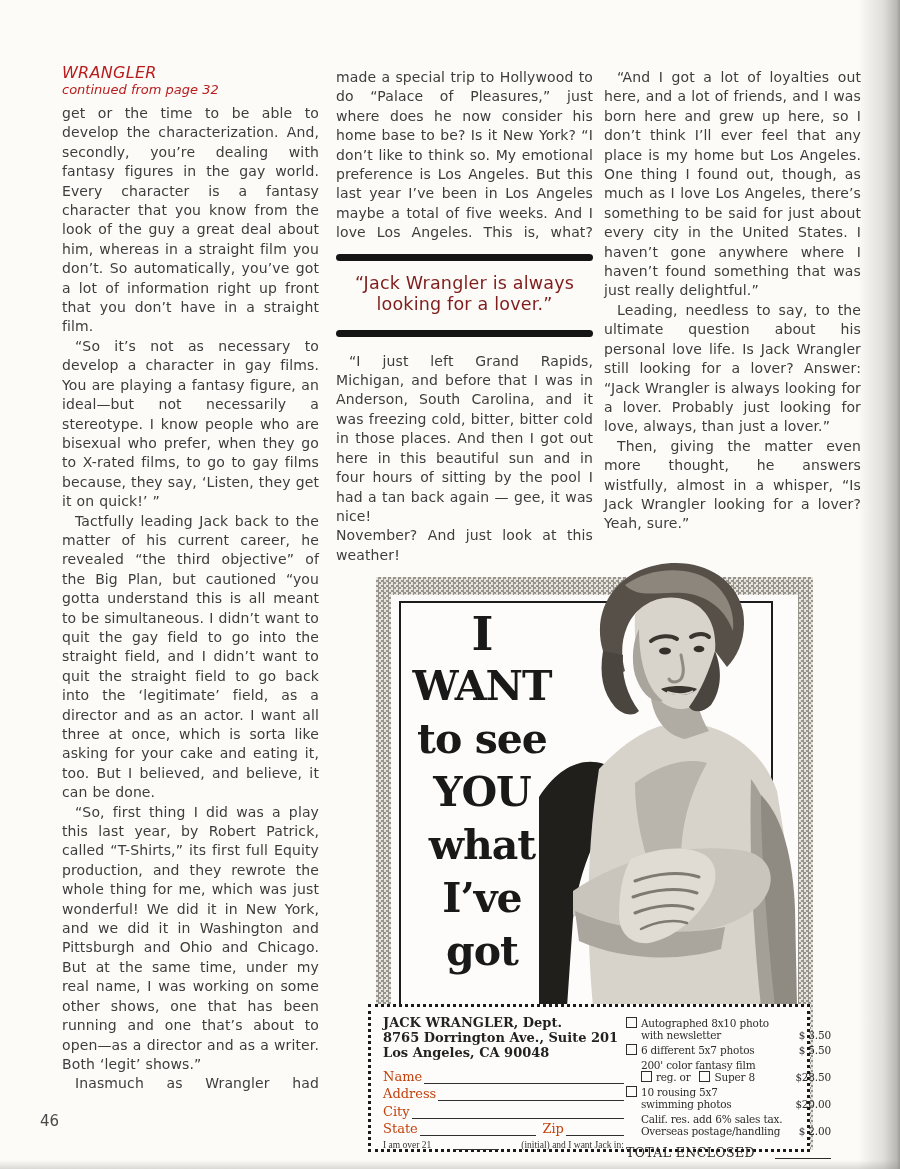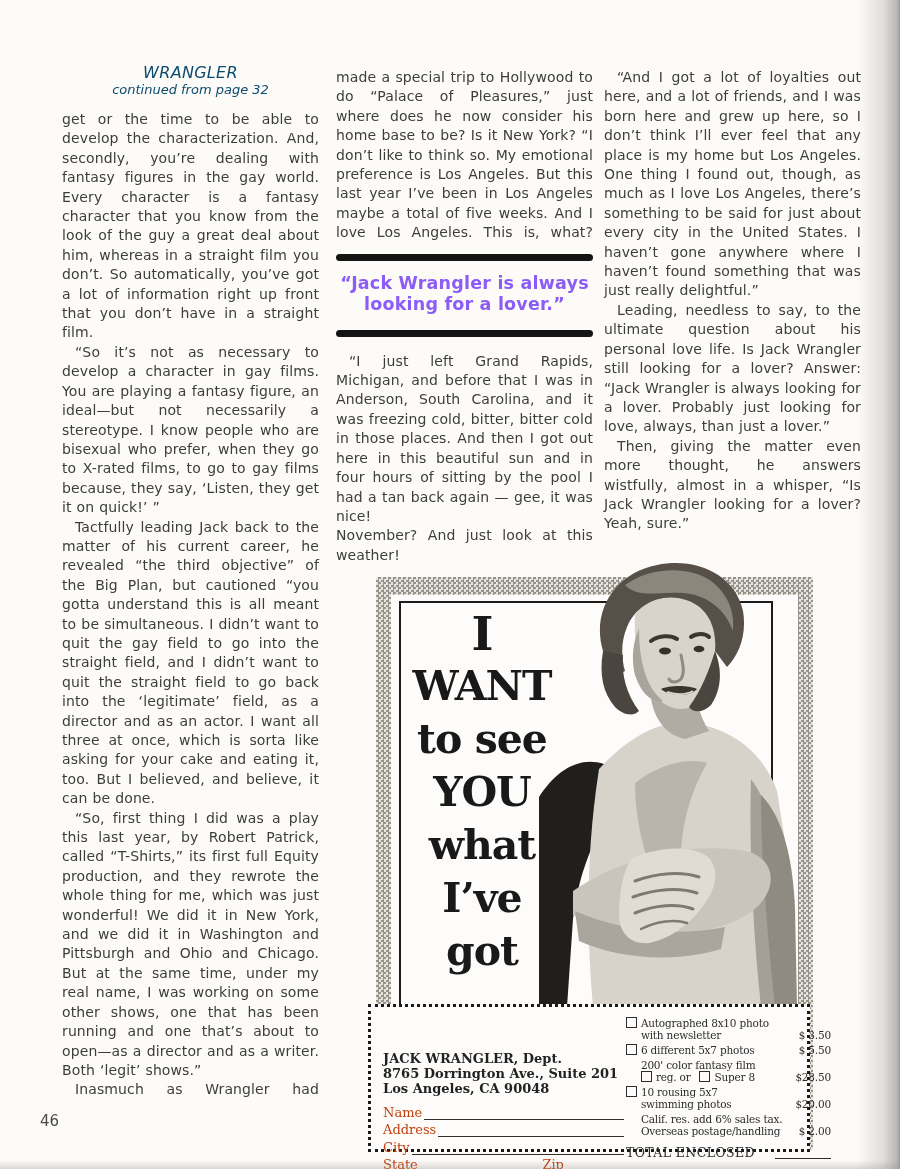--- a/index.html
+++ b/index.html
@@ -3,47 +3,47 @@
 <meta charset="utf-8">
 <style>
   html,body{margin:0;padding:0;background:#e9e7e2;}
   .page{position:relative;width:900px;height:1169px;background:#fcfbf8;overflow:hidden;
         font-family:"DejaVu Sans",sans-serif;}
   
   .col{position:absolute;width:257px;}
   #col1{left:62px;top:64px;}
   #col2{left:336px;top:68px;}
   #col3{left:604px;top:68px;}
-  .chead{text-align:center;font-style:italic;color:#0c4a6e;margin-bottom:13px;}
+  .chead{text-align:left;font-style:italic;color:#b91c1c;margin-bottom:7px;}
   .chead .t1{font-size:16px;line-height:18px;letter-spacing:.3px;}
   .chead .t2{font-size:13px;line-height:15px;}
   .bp{margin:0;text-align:justify;font-size:14px;line-height:19.4px;color:#3d3d3d;
       letter-spacing:.12px;word-spacing:.4px;}
   .ind{text-indent:13px;}
   .fill{text-align-last:justify;}
   .qwrap{margin:11px 0 15px;}
   .qbar{height:7px;background:#151515;border-radius:3.5px;}
-  .qtext{font-weight:bold;font-size:17.5px;line-height:21.5px;text-align:center;color:#8b5cf6;
+  .qtext{font-weight:normal;font-size:17.5px;line-height:21.5px;text-align:center;color:#7f1d1d;
          padding:12px 2px 14px;letter-spacing:.2px;}
   .pageno{position:absolute;left:40px;top:1112px;font-size:15px;color:#4a4a4a;}
   
   .ad{position:absolute;left:376px;top:577px;width:437px;height:573px;}
   .ad-checker{position:absolute;inset:0;
       background:conic-gradient(#97948e 25%, #e7e4de 0 50%, #97948e 0 75%, #e7e4de 0) 0 0/5px 5px;}
   .ad-white{position:absolute;left:15px;top:18px;right:15px;bottom:0;background:#fdfcfa;}
   .ad-rect{position:absolute;left:23px;top:24px;width:370px;height:412px;border:2.5px solid #1c1c1c;}
   .headline{position:absolute;left:20px;top:30px;width:172px;text-align:center;
       font-family:"DejaVu Serif",serif;font-weight:bold;color:#191919;}
   .hl{font-size:41px;line-height:53px;letter-spacing:-1px;}
   .hl0{font-size:47px;}
   .photo{position:absolute;left:163px;top:-18px;width:258px;height:448px;}
   
   .coupon{position:absolute;left:368px;top:1004px;width:442px;height:148px;box-sizing:border-box;
       border:3px dotted #1a1a1a;background:#fdfcfa;display:flex;padding:8px 8px 5px 12px;z-index:5;}
-  .cleft{flex:0 0 224px;margin-top:36px;}
+  .cleft{flex:0 0 224px;}
   .cright{flex:1;padding-left:2px;padding-top:2px;}
   .addr{font-family:"DejaVu Serif",serif;font-weight:bold;font-size:13px;line-height:15px;
       color:#222;white-space:nowrap;}
   .frows{margin-top:6px;}
   .frow{display:flex;align-items:flex-end;height:17.5px;font-family:"DejaVu Serif",serif;
       font-size:13px;color:#c2410c;}
   .flabel{padding-right:2px;}
   .fline{border-bottom:1.5px solid #2f2f2f;height:13px;flex:1;}
   .zlabel{padding:0 2px 0 6px;}
   .zline{flex:0 0 58px;border-bottom:1.5px solid #2f2f2f;height:13px;}

